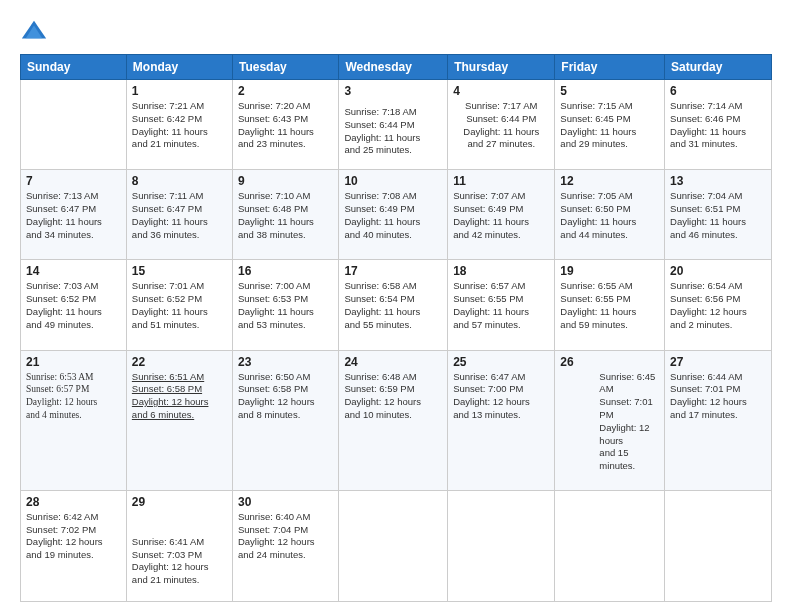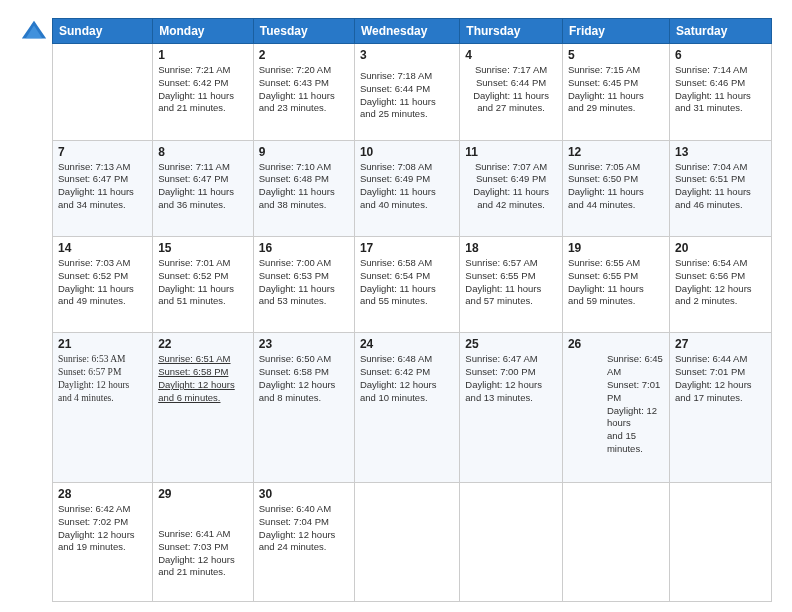--- a/index.html
+++ b/index.html
@@ -8,21 +8,21 @@
       background: #fff;
       width: 792px;
       height: 612px;
       overflow: hidden;
     }
     .page {
       width: 792px;
       height: 612px;
       padding: 18px 20px 10px 20px;
       display: flex;
-      flex-direction: row;
+      flex-direction: column;
     }
     .header {
       display: flex;
       align-items: flex-start;
       justify-content: space-between;
       margin-bottom: 8px;
     }
     .logo {
       display: flex;
       align-items: center;
@@ -198,21 +198,21 @@
           </td>
           <td>
             <span class="day-num">10</span>
             <div class="cell-text" style="white-space: pre-line;">Sunrise: 7:08 AM
 Sunset: 6:49 PM
 Daylight: 11 hours
 and 40 minutes.</div>
           </td>
           <td>
             <span class="day-num">11</span>
-            <div class="cell-text" style="white-space: pre-line; text-align: center;">Sunrise: 7:07 AM
+            <div class="cell-text" style="white-space: pre-line;">Sunrise: 7:07 AM
 Sunset: 6:49 PM
 Daylight: 11 hours
 and 42 minutes.</div>
           </td>
           <td>
             <span class="day-num">12</span>
             <div class="cell-text" style="white-space: pre-line;">Sunrise: 7:05 AM
 Sunset: 6:50 PM
 Daylight: 11 hours
 and 44 minutes.</div>
@@ -294,21 +294,21 @@
           <td>
             <span class="day-num">23</span>
             <div class="cell-text" style="white-space: pre-line;">Sunrise: 6:50 AM
 Sunset: 6:58 PM
 Daylight: 12 hours
 and 8 minutes.</div>
           </td>
           <td>
             <span class="day-num">24</span>
             <div class="cell-text" style="white-space: pre-line;">Sunrise: 6:48 AM
-Sunset: 6:42 PM
+Sunset: 6:59 PM
 Daylight: 12 hours
 and 10 minutes.</div>
           </td>
           <td>
             <span class="day-num">25</span>
             <div class="cell-text" style="white-space: pre-line;">Sunrise: 6:47 AM
 Sunset: 7:00 PM
 Daylight: 12 hours
 and 13 minutes.</div>
           </td>

